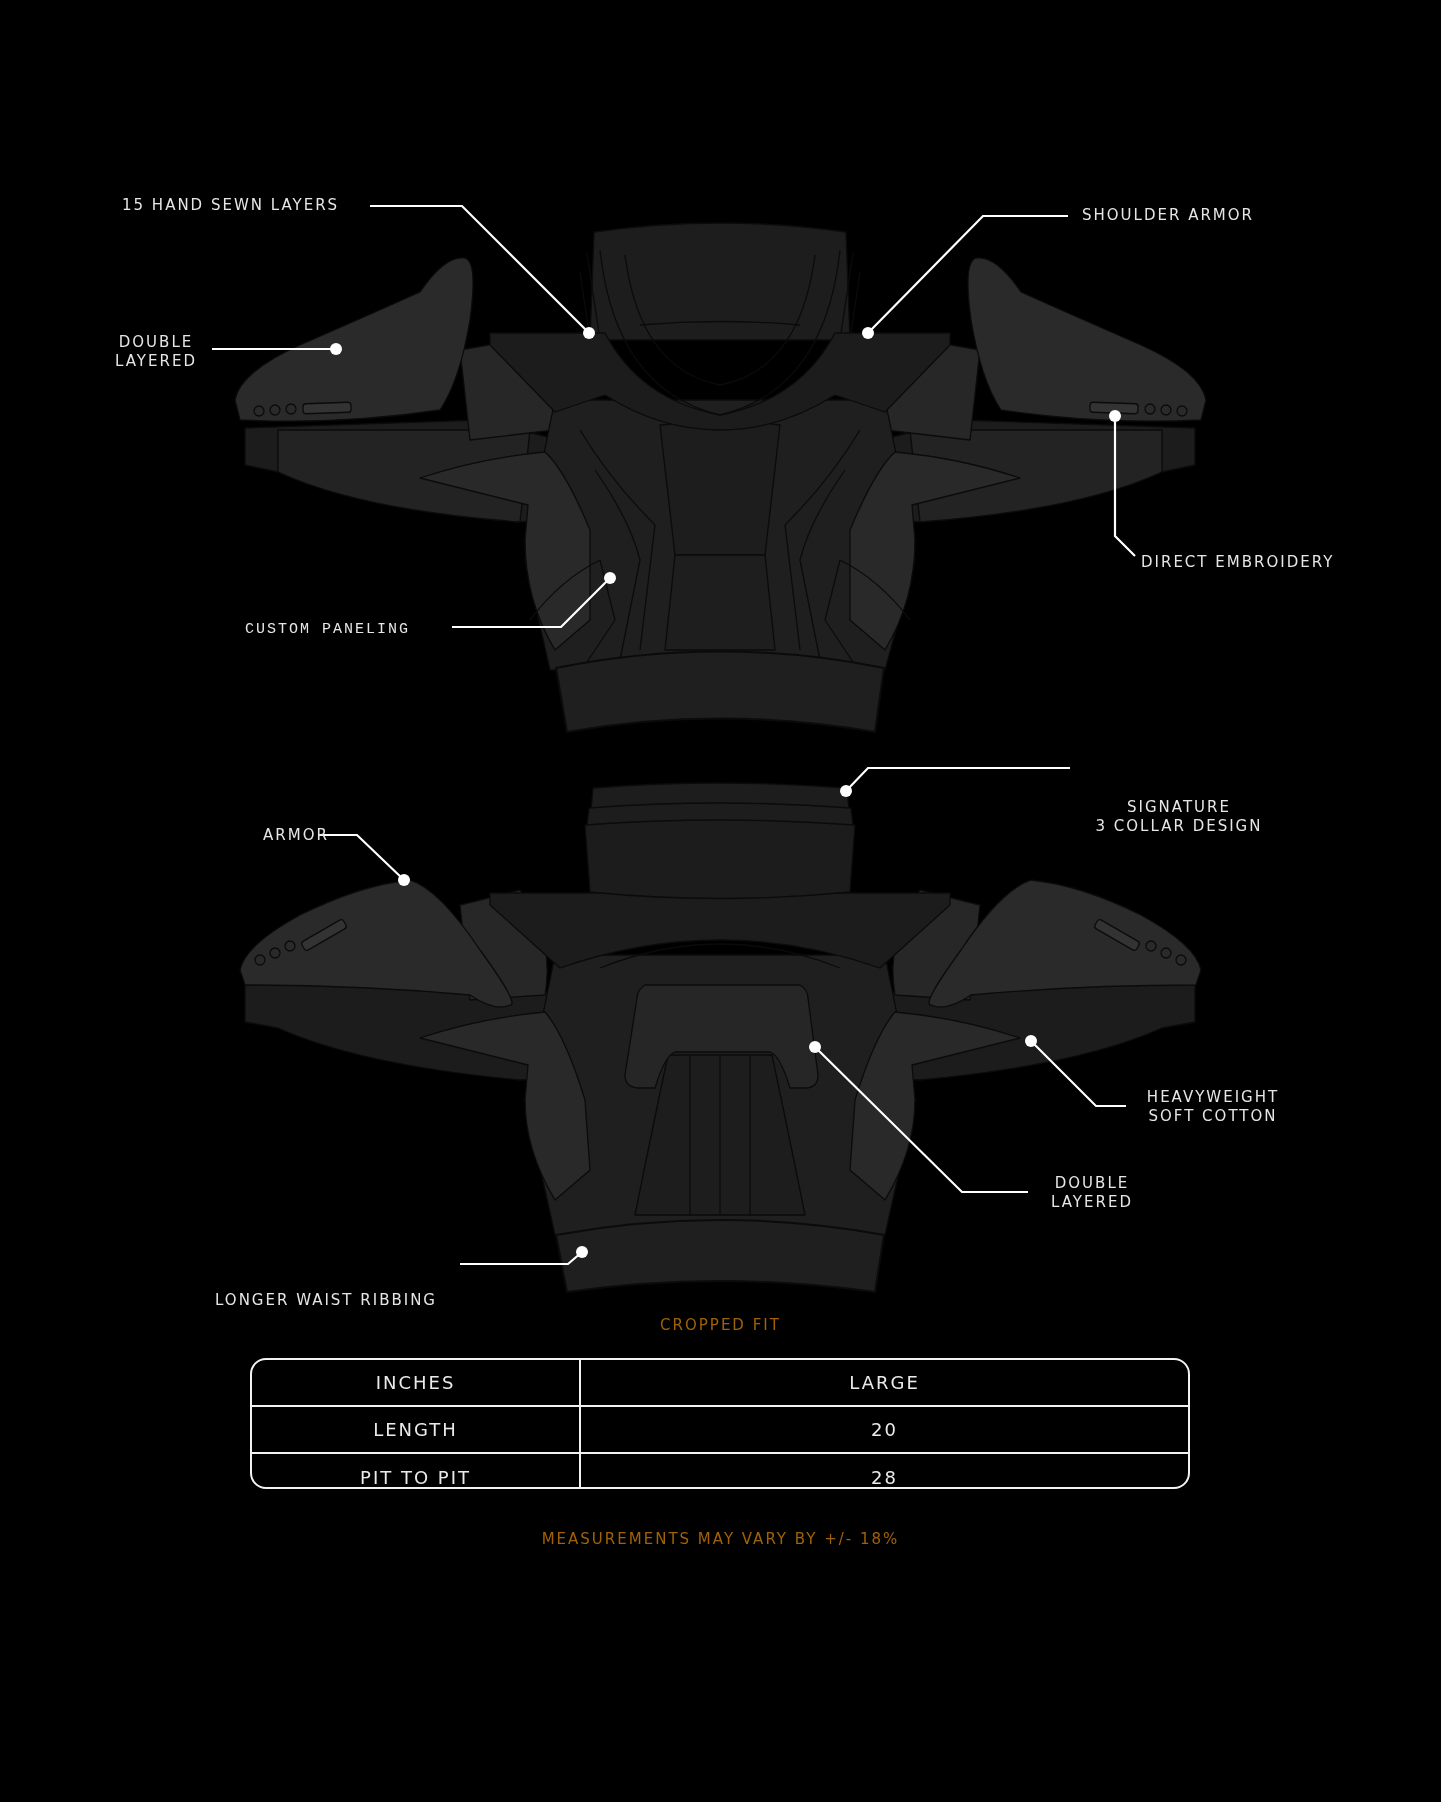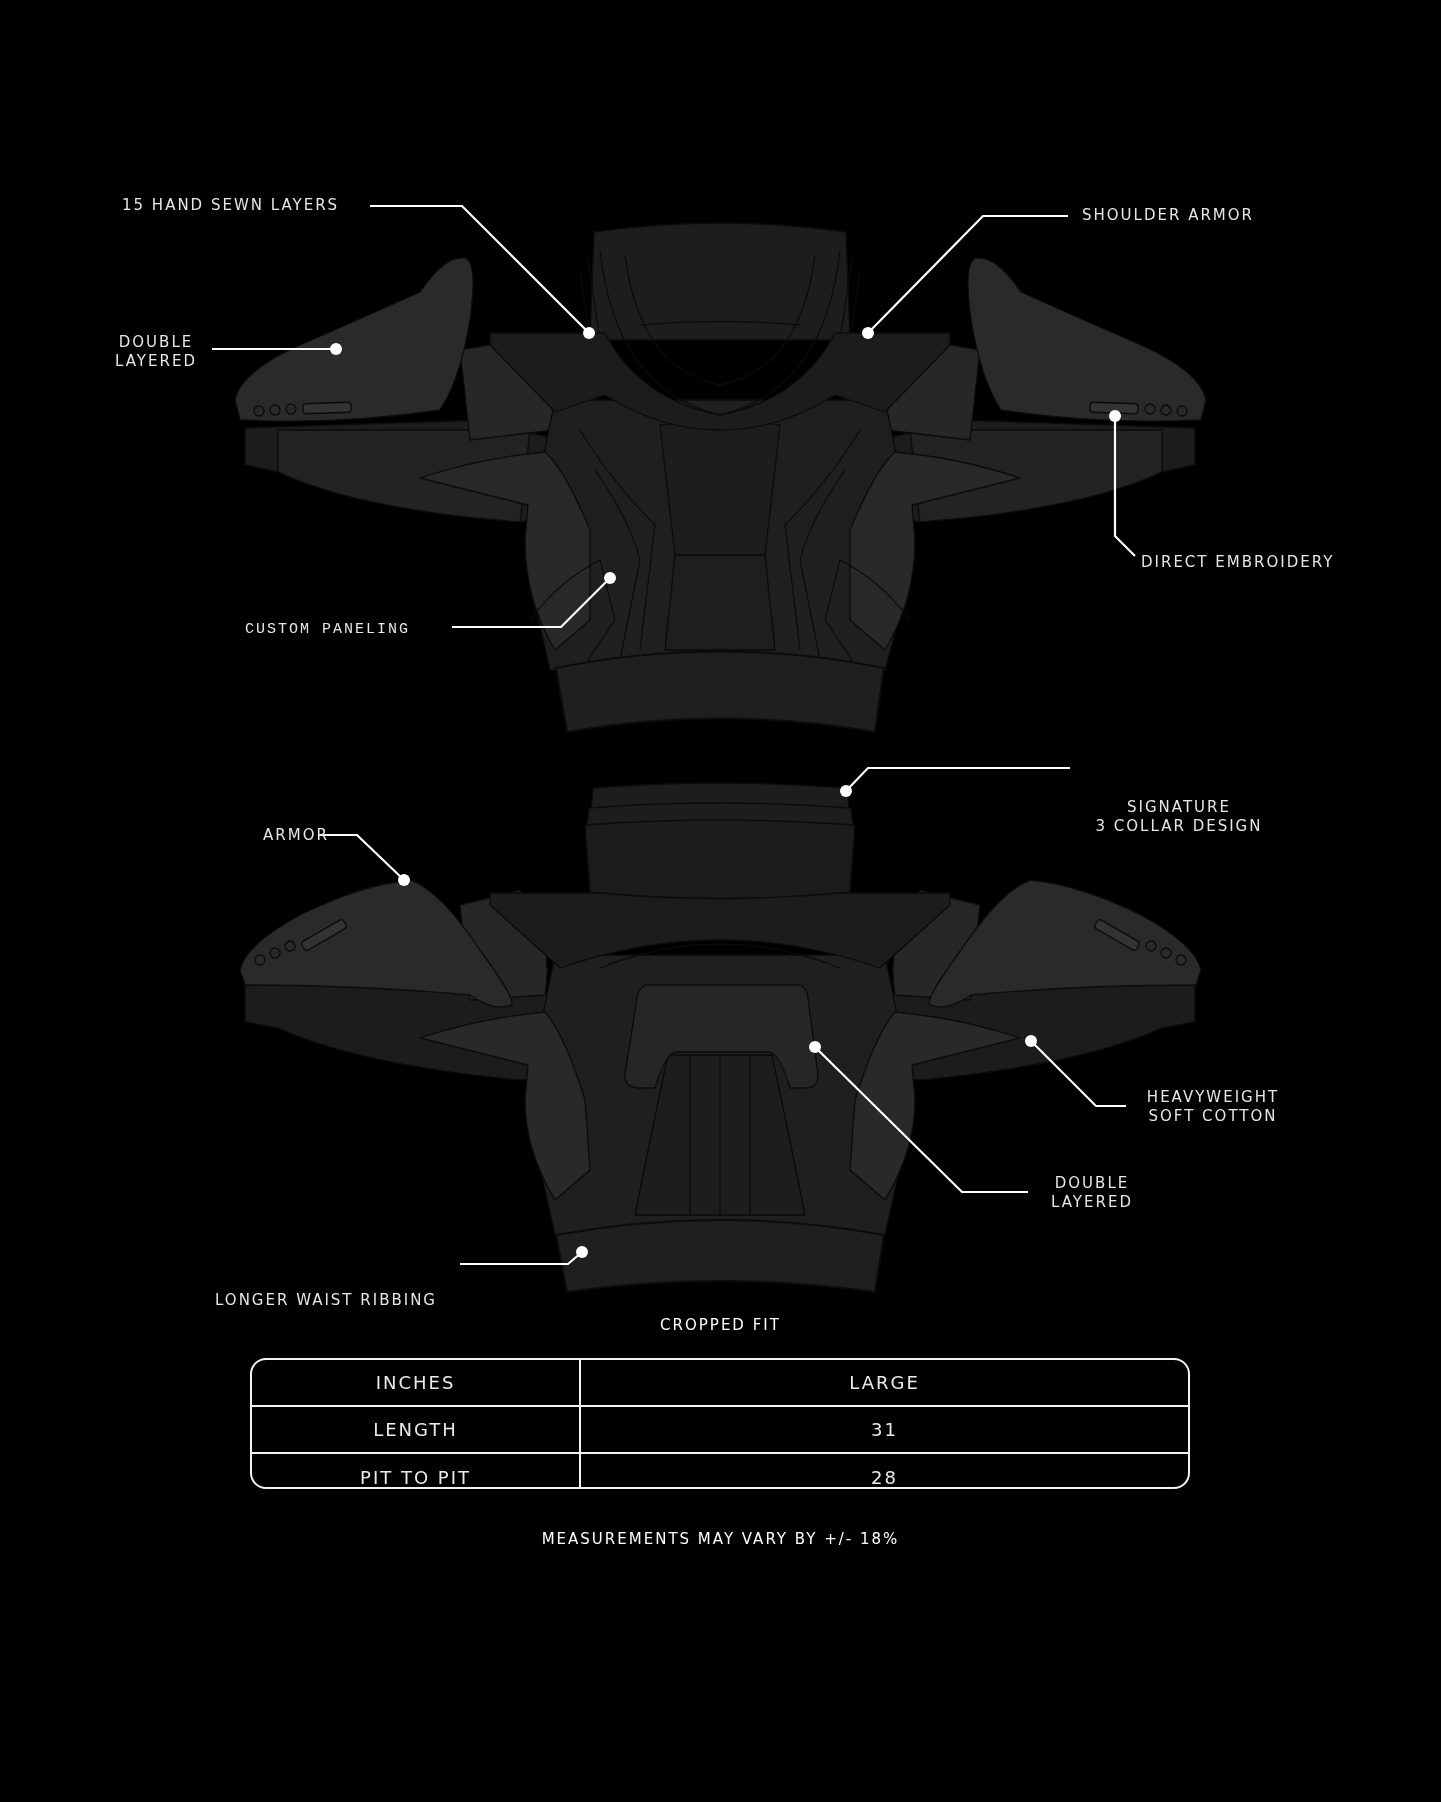--- a/index.html
+++ b/index.html
@@ -3,21 +3,21 @@
 <meta charset="utf-8">
 <style>
   html, body { margin: 0; padding: 0; background: #000; }
   body { width: 1441px; height: 1802px; position: relative; overflow: hidden;
          font-family: "DejaVu Sans", sans-serif; color: #e8e8e8; }
   svg.art { position: absolute; left: 0; top: 0; width: 1441px; height: 1802px; }
   .lbl { position: absolute; font-size: 15px; letter-spacing: 2px; text-transform: uppercase;
          color: #e6e6e6; line-height: 19px; white-space: nowrap; }
   .lbl.center { text-align: center; }
   .caption { position: absolute; left: 0; width: 1441px; text-align: center; font-size: 15px;
-             letter-spacing: 2px; color: #ffffff; }
+             letter-spacing: 2px; color: #a16207; }
   .size-table { position: absolute; left: 250px; top: 1358px; width: 940px; height: 131px;
                 border: 2px solid #f2f2f2; border-radius: 16px; box-sizing: border-box; overflow: hidden; }
   .size-row { display: flex; height: 47px; box-sizing: border-box; border-bottom: 2px solid #f2f2f2; }
   .size-row:last-child { border-bottom: none; justify-content: flex-end; }
   .size-cell { display: flex; align-items: center; justify-content: center; font-size: 18px;
                letter-spacing: 2px; color: #eaeaea; }
   .size-cell.c1 { width: 327px; border-right: 2px solid #f2f2f2; }
   .size-cell.c2 { flex: 1; }
 </style>
 </head>
@@ -164,21 +164,21 @@
 
 <div class="caption" style="top:1316px;">CROPPED FIT</div>
 
 <div class="size-table">
   <div class="size-row">
     <div class="size-cell c1">INCHES</div>
     <div class="size-cell c2">LARGE</div>
   </div>
   <div class="size-row">
     <div class="size-cell c1">LENGTH</div>
-    <div class="size-cell c2">31</div>
+    <div class="size-cell c2">20</div>
   </div>
   <div class="size-row">
     <div class="size-cell c1">PIT TO PIT</div>
     <div class="size-cell c2">28</div>
   </div>
 </div>
 
 <div class="caption" style="top:1530px;">MEASUREMENTS MAY VARY BY +/- 18%</div>
 
 </body></html>

